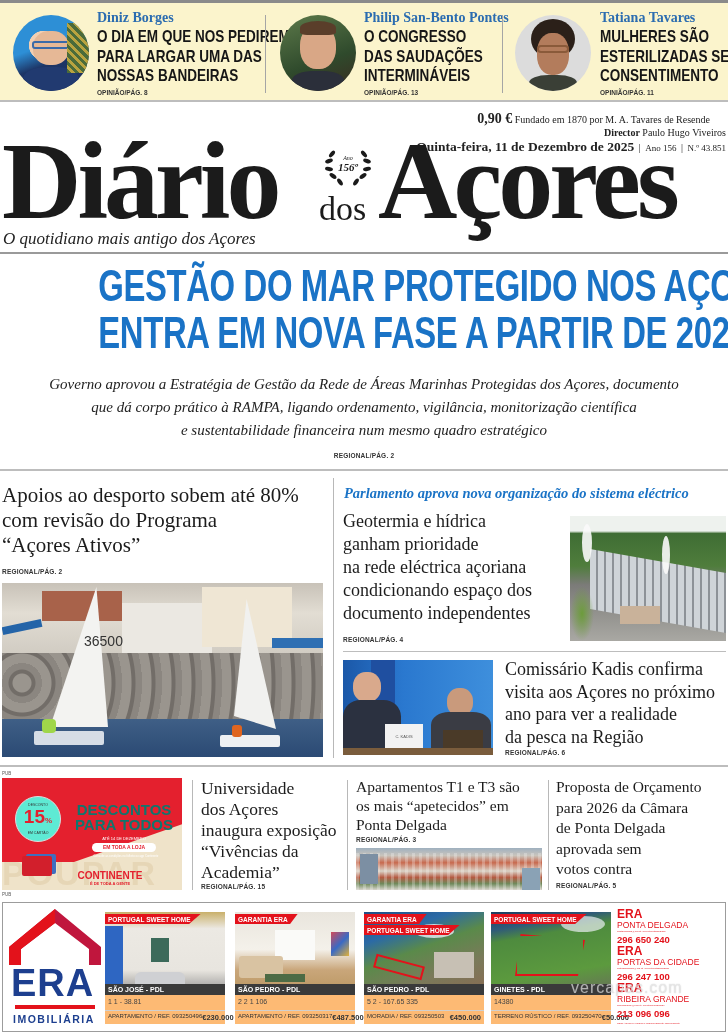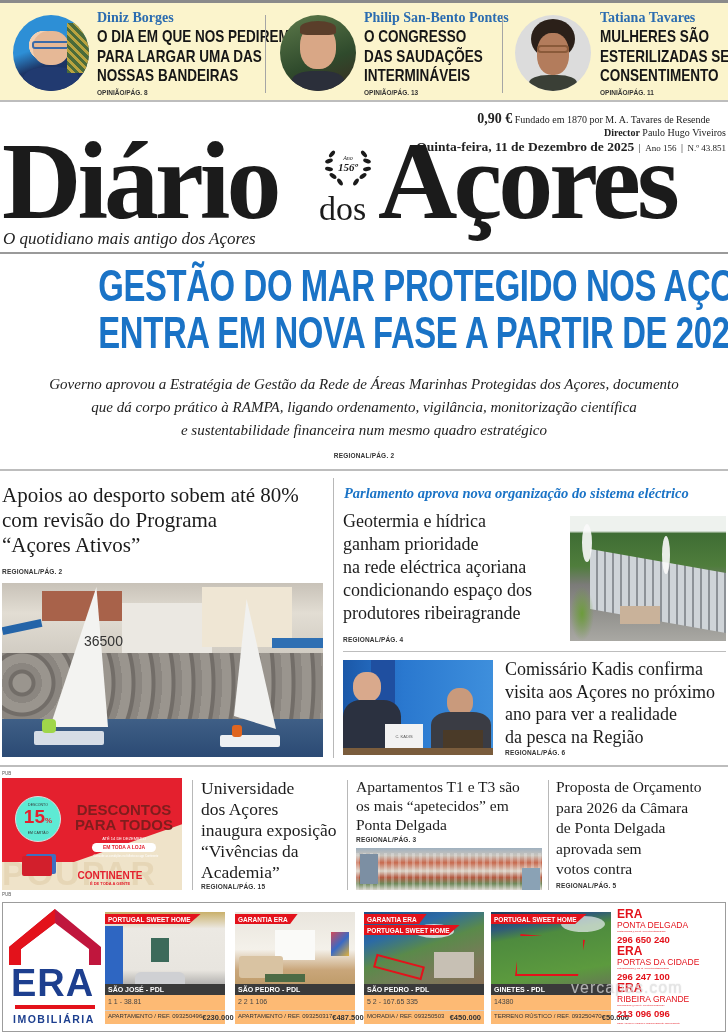--- a/index.html
+++ b/index.html
@@ -174,21 +174,21 @@
 </div>
 
 <div class="abs vdiv" style="left:333px;top:478px;height:280px;"></div>
 
 <div class="abs" style="left:344px;top:485px;font-family:'Liberation Serif',serif;font-style:italic;font-weight:bold;font-size:14.5px;color:#1a73c6;white-space:nowrap;">Parlamento aprova nova organização do sistema eléctrico</div>
 <div class="abs" style="left:343px;top:510px;">
   <div class="headline" style="font-size:18px;line-height:23px;">Geotermia e hídrica</div>
   <div class="headline" style="font-size:18px;line-height:23px;">ganham prioridade</div>
   <div class="headline" style="font-size:18px;line-height:23px;">na rede eléctrica açoriana</div>
   <div class="headline" style="font-size:18px;line-height:23px;">condicionando espaço dos</div>
-  <div class="headline" style="font-size:18px;line-height:23px;">produtores ribeiragrande</div>
+  <div class="headline" style="font-size:18px;line-height:23px;">documento independentes</div>
 </div>
 <div class="abs kicker" style="left:343px;top:636px;">REGIONAL/PÁG. 4</div>
 <div class="abs img" style="left:570px;top:516px;width:156px;height:125px;">
   <div class="abs" style="left:0;top:0;width:156px;height:125px;background:linear-gradient(180deg,#eef2ee 0%,#eef2ee 12%,#3f6d34 14%,#4f7d3c 40%,#7b7b78 55%,#a9a8a3 100%);"></div>
   <div class="abs" style="left:20px;top:45px;width:136px;height:60px;background:repeating-linear-gradient(90deg,#cfd4d8 0 6px,#8d9297 6px 8px);transform:skewY(10deg);"></div>
   <div class="abs" style="left:12px;top:8px;width:10px;height:38px;background:#fafafa;border-radius:50%;opacity:0.9;"></div>
   <div class="abs" style="left:92px;top:20px;width:8px;height:38px;background:#fafafa;border-radius:50%;opacity:0.9;"></div>
   <div class="abs" style="left:50px;top:90px;width:40px;height:18px;background:#c9b29a;"></div>
   <div class="abs" style="left:0;top:70px;width:24px;height:55px;background:radial-gradient(#6c9c3b,transparent 70%);"></div>
 </div>
@@ -219,21 +219,21 @@
 <div class="abs" style="left:2px;top:771px;font-family:'Liberation Sans',sans-serif;font-size:4.5px;color:#555;">PUB</div>
 <div class="abs img" style="left:2px;top:778px;width:180px;height:112px;background:#efe3c9;">
   <div class="abs" style="left:0;top:0;width:180px;height:84px;background:#e4202e;clip-path:polygon(0 0,100% 0,100% 55%,40% 100%,0 100%);"></div>
   <div class="abs" style="left:0;top:76px;font-family:'Liberation Sans',sans-serif;font-weight:bold;font-size:34px;color:#e6d6b6;letter-spacing:2px;">POUPAR</div>
   <div class="abs" style="left:13px;top:18px;width:46px;height:46px;border-radius:50%;background:#5eead4;border:1px solid #ddd;">
     <div style="text-align:center;font-family:'Liberation Sans',sans-serif;font-size:3.5px;color:#333;margin-top:6px;">DESCONTO</div>
     <div style="text-align:center;font-family:'Liberation Sans',sans-serif;font-weight:bold;font-size:19px;color:#e4202e;line-height:20px;"><span>15</span><span style="font-size:8px;">%</span></div>
     <div style="text-align:center;font-family:'Liberation Sans',sans-serif;font-size:3.5px;color:#333;">EM CARTÃO</div>
   </div>
   <div class="abs" style="left:20px;top:78px;width:30px;height:20px;background:#d21f2c;border-radius:2px;box-shadow:4px -2px 0 #3f6ebf;"></div>
-  <div class="abs" style="left:72px;top:24px;font-family:'Liberation Sans',sans-serif;font-weight:bold;font-size:15px;color:#7f1d1d;white-space:nowrap;line-height:15px;text-align:center;width:100px;">
+  <div class="abs" style="left:72px;top:24px;font-family:'Liberation Sans',sans-serif;font-weight:bold;font-size:15px;color:#0f766e;white-space:nowrap;line-height:15px;text-align:center;width:100px;">
     <div>DESCONTOS</div>
     <div>PARA TODOS</div>
   </div>
   <div class="abs" style="left:72px;top:58px;width:100px;text-align:center;font-family:'Liberation Sans',sans-serif;font-size:4px;color:#fff;">ATÉ 14 DE DEZEMBRO</div>
   <div class="abs" style="left:90px;top:65px;width:64px;height:9px;border-radius:5px;background:#fff;text-align:center;font-family:'Liberation Sans',sans-serif;font-weight:bold;font-size:5px;color:#e4202e;line-height:9px;">EM TODA A LOJA</div>
   <div class="abs" style="left:84px;top:76px;width:80px;text-align:center;font-family:'Liberation Sans',sans-serif;font-size:2.8px;color:#fff;">Consulte as condições no folheto ou app Continente</div>
   <div class="abs" style="left:58px;top:92px;width:100px;text-align:center;font-family:'Liberation Sans',sans-serif;font-weight:bold;font-size:10px;color:#e4202e;">CONTINENTE</div>
   <div class="abs" style="left:58px;top:103px;width:100px;text-align:center;font-family:'Liberation Sans',sans-serif;font-weight:bold;font-size:4px;color:#e4202e;">É DE TODA A GENTE</div>
 </div>
 <div class="abs" style="left:2px;top:892px;font-family:'Liberation Sans',sans-serif;font-size:4.5px;color:#555;">PUB</div>

